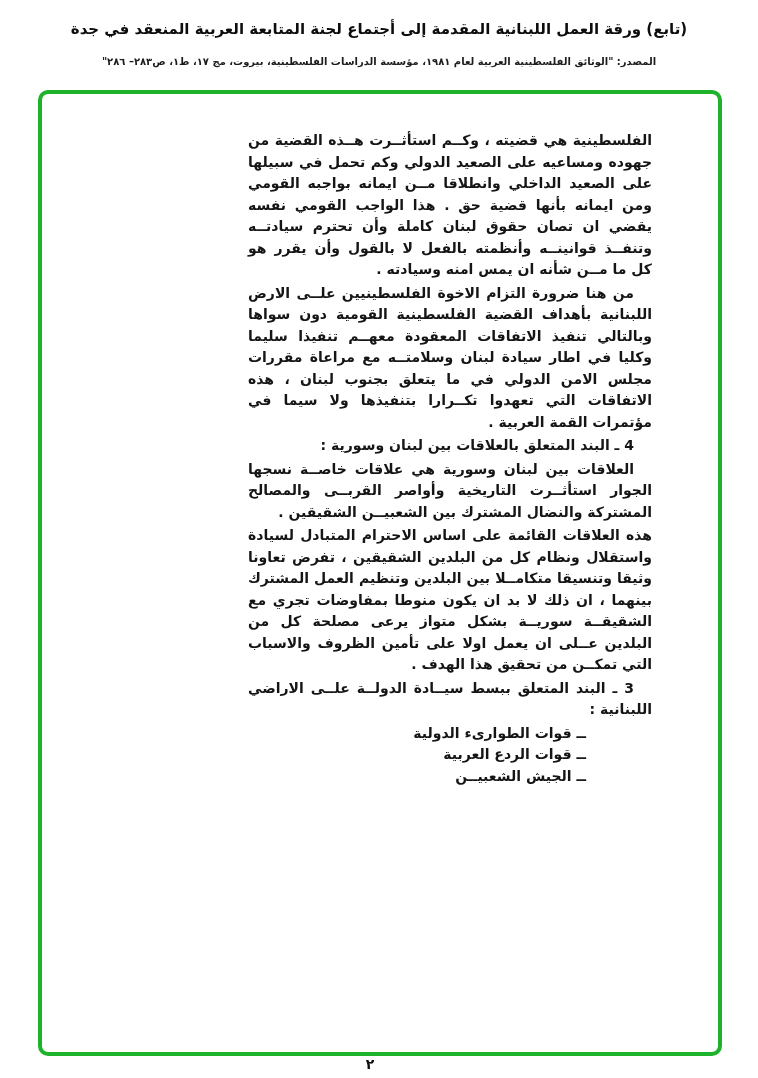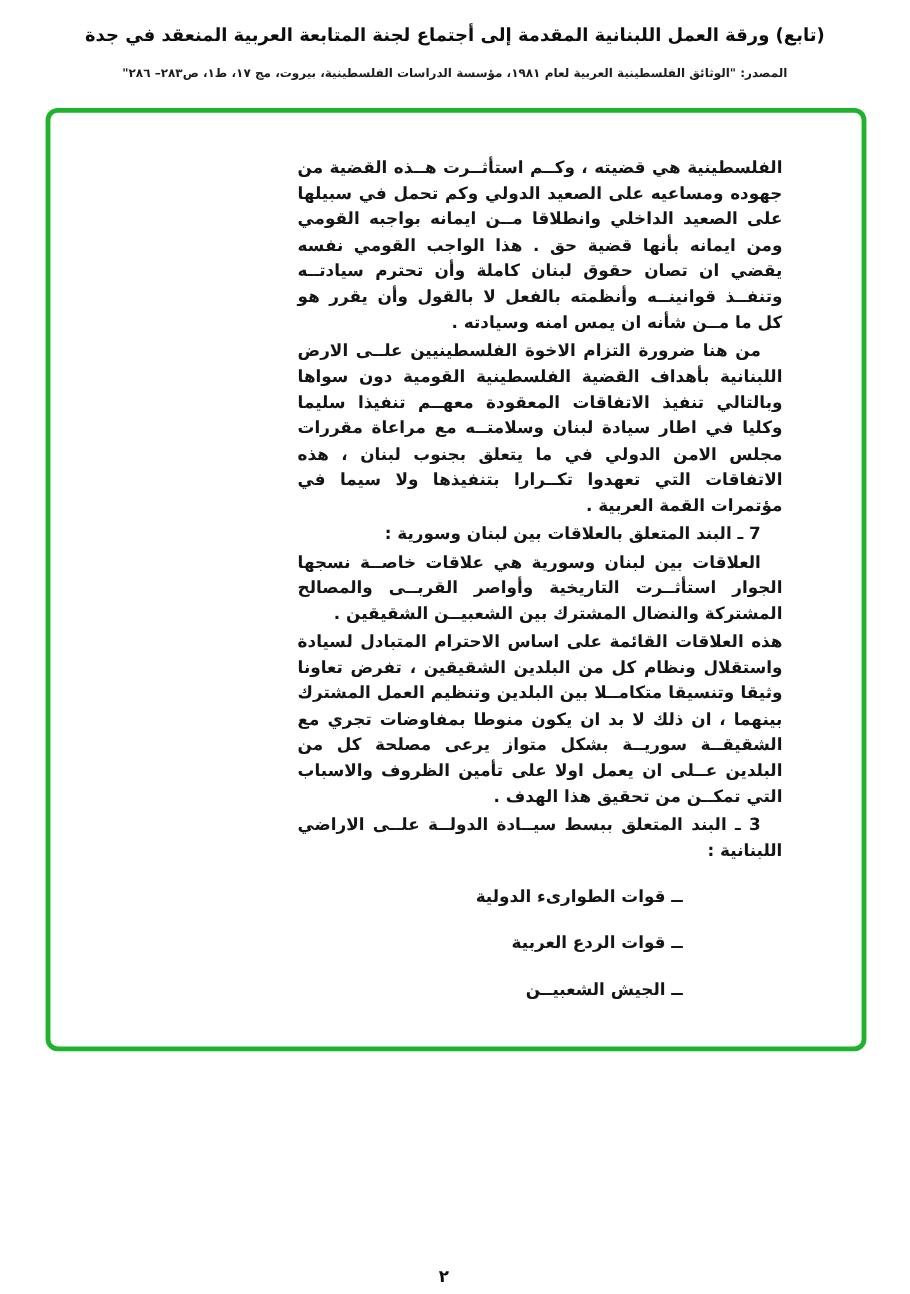--- a/index.html
+++ b/index.html
@@ -17,21 +17,21 @@
     font-size:15px; font-weight:bold; color:#0d0d0d;
   }
   .doc-source {
     position:absolute; top:56px; left:0; width:758px;
     text-align:center; direction:rtl;
     font-size:10px; font-weight:bold; color:#1c1c1c;
     letter-spacing:0.2px;
   }
   .frame {
     position:absolute; left:38px; top:90px;
-    width:684px; height:786px;
+    width:684px; height:966px;
     border:4px solid #1fb32c;
     border-radius:10px;
     background:#ffffff;
   }
   .text-col {
     position:absolute; top:36px; right:66px;
     width:404px;
     direction:rtl;
     font-size:14px; line-height:21.5px;
     font-weight:bold;
@@ -40,21 +40,21 @@
   .para {
     text-align:justify;
     text-align-last:right;
     margin:0 0 2px 0;
   }
   .p-flush { }
   .p-indent { text-indent:18px; }
   .p-list {
     text-align:right;
     padding-right:66px;
-    margin:17px;
+    margin:0;
   }
   .page-number {
     position:absolute; top:1056px; left:0; width:740px;
     text-align:center;
     font-size:14px; font-weight:bold; color:#0d0d0d;
   }
 </style>
 </head>
 <body>
 
@@ -62,21 +62,21 @@
 
 <div class="doc-source">المصدر: "الوثائق الفلسطينية العربية لعام ١٩٨١،  مؤسسة الدراسات الفلسطينية، بيروت، مج ١٧، ط١، ص٢٨٣– ٢٨٦"</div>
 
 <div class="frame" style="border-color: rgb(31, 179, 44);">
   <div class="text-col">
 
       <p class="para p-flush">الفلسطينية هي قضيته ، وكــم استأثــرت هــذه القضية من جهوده ومساعيه على الصعيد الدولي وكم تحمل في سبيلها على الصعيد الداخلي وانطلاقا مــن ايمانه بواجبه القومي ومن ايمانه بأنها قضية حق . هذا الواجب القومي نفسه يقضي ان تصان حقوق لبنان كاملة وأن تحترم سيادتــه وتنفــذ قوانينــه وأنظمته بالفعل لا بالقول وأن يقرر هو كل ما مــن شأنه ان يمس امنه وسيادته .</p>
 
       <p class="para p-indent">من هنا ضرورة التزام الاخوة الفلسطينيين علــى الارض اللبنانية بأهداف القضية الفلسطينية القومية دون سواها وبالتالي تنفيذ الاتفاقات المعقودة معهــم تنفيذا سليما وكليا في اطار سيادة لبنان وسلامتــه مع مراعاة مقررات مجلس الامن الدولي في ما يتعلق بجنوب لبنان ، هذه الاتفاقات التي تعهدوا تكــرارا بتنفيذها ولا سيما في مؤتمرات القمة العربية .</p>
 
-      <p class="para p-indent">7 ـ البند المتعلق بالعلاقات بين لبنان وسورية :</p>
+      <p class="para p-indent">4 ـ البند المتعلق بالعلاقات بين لبنان وسورية :</p>
 
       <p class="para p-indent">العلاقات بين لبنان وسورية هي علاقات خاصــة نسجها الجوار استأثــرت التاريخية وأواصر القربــى والمصالح المشتركة والنضال المشترك بين الشعبيــن الشقيقين .</p>
 
       <p class="para p-flush">هذه العلاقات القائمة على اساس الاحترام المتبادل لسيادة واستقلال ونظام كل من البلدين الشقيقين ، تفرض تعاونا وثيقا وتنسيقا متكامــلا بين البلدين وتنظيم العمل المشترك بينهما ، ان ذلك لا بد ان يكون منوطا بمفاوضات تجري مع الشقيقــة سوريــة بشكل متواز يرعى مصلحة كل من البلدين عــلى ان يعمل اولا على تأمين الظروف والاسباب التي تمكــن من تحقيق هذا الهدف .</p>
 
       <p class="para p-indent">3 ـ البند المتعلق ببسط سيــادة الدولــة علــى الاراضي اللبنانية :</p>
 
 
       <p class="para p-list">ــ قوات الطوارىء الدولية</p>
 

